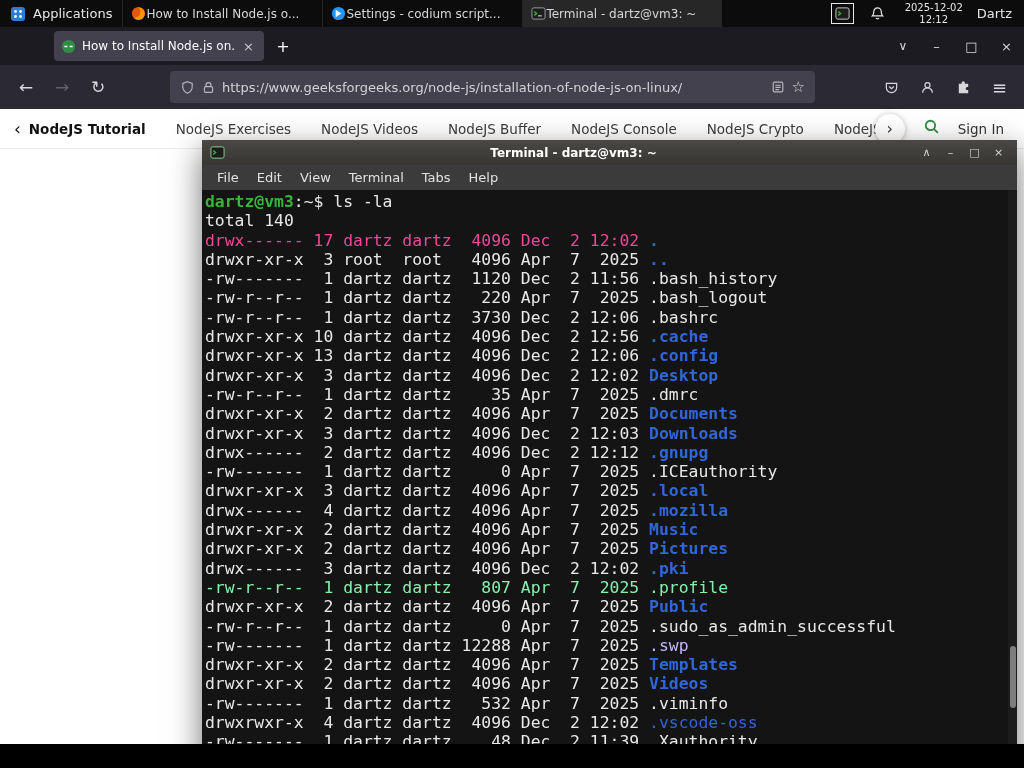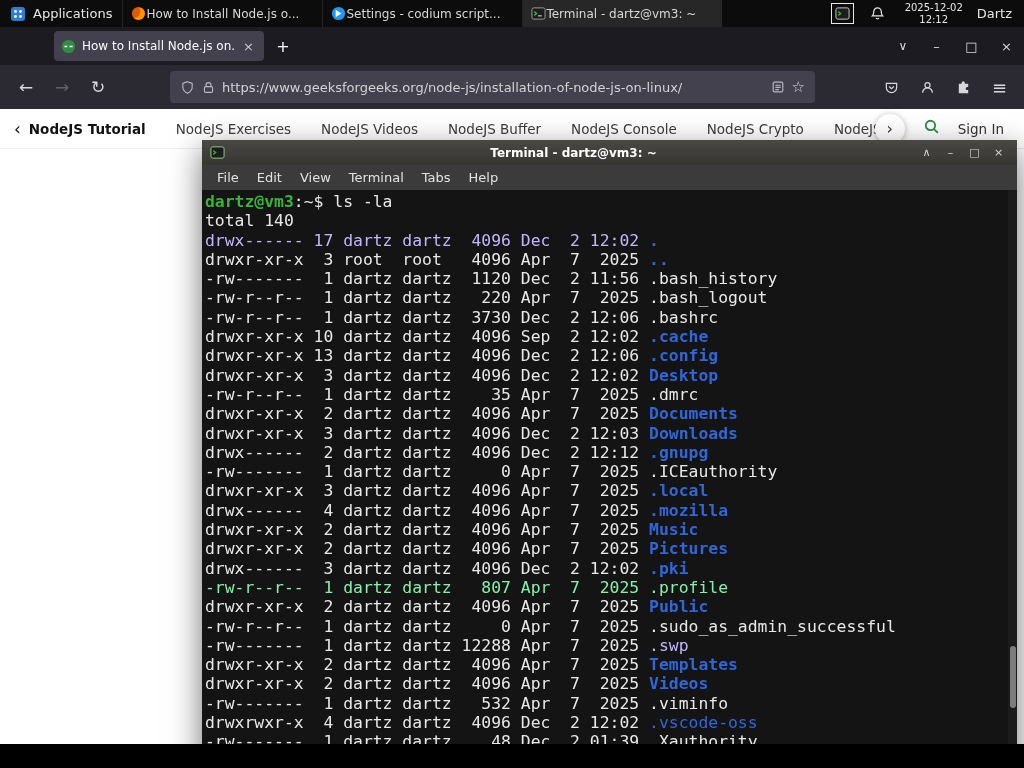--- a/index.html
+++ b/index.html
@@ -259,47 +259,47 @@
         <span class="t-menu-item">File</span>
         <span class="t-menu-item">Edit</span>
         <span class="t-menu-item">View</span>
         <span class="t-menu-item">Terminal</span>
         <span class="t-menu-item">Tabs</span>
         <span class="t-menu-item">Help</span>
       </div>
     <div class="term-body">
         <div class="t-line"><span style="color: rgb(56, 180, 56); font-weight: bold;">dartz@vm3</span><span style="color: rgb(232, 232, 232);">:~$ ls -la</span></div>
         <div class="t-line"><span style="color: rgb(232, 232, 232);">total 140</span></div>
-        <div class="t-line"><span style="color: #c4b5fd; text-align: center;">drwx------ 17 dartz dartz  4096 Dec  2 12:02 </span><span style="color: rgb(49, 102, 216); font-weight: bold;">.</span></div>
+        <div class="t-line"><span style="color: #ec4899; text-align: center;">drwx------ 17 dartz dartz  4096 Dec  2 12:02 </span><span style="color: rgb(49, 102, 216); font-weight: bold;">.</span></div>
         <div class="t-line"><span style="color: rgb(232, 232, 232);">drwxr-xr-x  3 root  root   4096 Apr  7  2025 </span><span style="color: rgb(49, 102, 216); font-weight: bold;">..</span></div>
         <div class="t-line"><span style="color: rgb(232, 232, 232);">-rw-------  1 dartz dartz  1120 Dec  2 11:56 .bash_history</span></div>
         <div class="t-line"><span style="color: rgb(232, 232, 232);">-rw-r--r--  1 dartz dartz   220 Apr  7  2025 .bash_logout</span></div>
         <div class="t-line"><span style="color: rgb(232, 232, 232);">-rw-r--r--  1 dartz dartz  3730 Dec  2 12:06 .bashrc</span></div>
-        <div class="t-line"><span style="color: rgb(232, 232, 232);">drwxr-xr-x 10 dartz dartz  4096 Sep  2 12:02 </span><span style="color: rgb(49, 102, 216); font-weight: bold;">.cache</span></div>
+        <div class="t-line"><span style="color: rgb(232, 232, 232);">drwxr-xr-x 10 dartz dartz  4096 Dec  2 12:56 </span><span style="color: rgb(49, 102, 216); font-weight: bold;">.cache</span></div>
         <div class="t-line"><span style="color: rgb(232, 232, 232);">drwxr-xr-x 13 dartz dartz  4096 Dec  2 12:06 </span><span style="color: rgb(49, 102, 216); font-weight: bold;">.config</span></div>
         <div class="t-line"><span style="color: rgb(232, 232, 232);">drwxr-xr-x  3 dartz dartz  4096 Dec  2 12:02 </span><span style="color: rgb(49, 102, 216); font-weight: bold;">Desktop</span></div>
         <div class="t-line"><span style="color: rgb(232, 232, 232);">-rw-r--r--  1 dartz dartz    35 Apr  7  2025 .dmrc</span></div>
         <div class="t-line"><span style="color: rgb(232, 232, 232);">drwxr-xr-x  2 dartz dartz  4096 Apr  7  2025 </span><span style="color: rgb(49, 102, 216); font-weight: bold;">Documents</span></div>
         <div class="t-line"><span style="color: rgb(232, 232, 232);">drwxr-xr-x  3 dartz dartz  4096 Dec  2 12:03 </span><span style="color: rgb(49, 102, 216); font-weight: bold;">Downloads</span></div>
         <div class="t-line"><span style="color: rgb(232, 232, 232);">drwx------  2 dartz dartz  4096 Dec  2 12:12 </span><span style="color: rgb(49, 102, 216); font-weight: bold;">.gnupg</span></div>
         <div class="t-line"><span style="color: rgb(232, 232, 232);">-rw-------  1 dartz dartz     0 Apr  7  2025 .ICEauthority</span></div>
         <div class="t-line"><span style="color: rgb(232, 232, 232);">drwxr-xr-x  3 dartz dartz  4096 Apr  7  2025 </span><span style="color: rgb(49, 102, 216); font-weight: bold;">.local</span></div>
         <div class="t-line"><span style="color: rgb(232, 232, 232);">drwx------  4 dartz dartz  4096 Apr  7  2025 </span><span style="color: rgb(49, 102, 216); font-weight: bold;">.mozilla</span></div>
         <div class="t-line"><span style="color: rgb(232, 232, 232);">drwxr-xr-x  2 dartz dartz  4096 Apr  7  2025 </span><span style="color: rgb(49, 102, 216); font-weight: bold;">Music</span></div>
         <div class="t-line"><span style="color: rgb(232, 232, 232);">drwxr-xr-x  2 dartz dartz  4096 Apr  7  2025 </span><span style="color: rgb(49, 102, 216); font-weight: bold;">Pictures</span></div>
         <div class="t-line"><span style="color: rgb(232, 232, 232);">drwx------  3 dartz dartz  4096 Dec  2 12:02 </span><span style="color: rgb(49, 102, 216); font-weight: bold;">.pki</span></div>
         <div class="t-line"><span style="color: #86efac;">-rw-r--r--  1 dartz dartz   807 Apr  7  2025 .profile</span></div>
         <div class="t-line"><span style="color: rgb(232, 232, 232);">drwxr-xr-x  2 dartz dartz  4096 Apr  7  2025 </span><span style="color: rgb(49, 102, 216); font-weight: bold;">Public</span></div>
         <div class="t-line"><span style="color: rgb(232, 232, 232);">-rw-r--r--  1 dartz dartz     0 Apr  7  2025 .sudo_as_admin_successful</span></div>
         <div class="t-line"><span style="color: rgb(232, 232, 232);">-rw-------  1 dartz dartz 12288 Apr  7  2025 </span><span style="color: #c4b5fd;">.swp</span></div>
         <div class="t-line"><span style="color: rgb(232, 232, 232);">drwxr-xr-x  2 dartz dartz  4096 Apr  7  2025 </span><span style="color: rgb(49, 102, 216); font-weight: bold;">Templates</span></div>
         <div class="t-line"><span style="color: rgb(232, 232, 232);">drwxr-xr-x  2 dartz dartz  4096 Apr  7  2025 </span><span style="color: rgb(49, 102, 216); font-weight: bold;">Videos</span></div>
         <div class="t-line"><span style="color: rgb(232, 232, 232);">-rw-------  1 dartz dartz   532 Apr  7  2025 .viminfo</span></div>
         <div class="t-line"><span style="color: rgb(232, 232, 232);">drwxrwxr-x  4 dartz dartz  4096 Dec  2 12:02 </span><span style="color: rgb(49, 102, 216); font-weight: normal;">.vscode-oss</span></div>
-        <div class="t-line"><span style="color: rgb(232, 232, 232);">-rw-------  1 dartz dartz    48 Dec  2 01:39 .Xauthority</span></div>
+        <div class="t-line"><span style="color: rgb(232, 232, 232);">-rw-------  1 dartz dartz    48 Dec  2 11:39 .Xauthority</span></div>
         <div class="t-line"><span style="color: rgb(232, 232, 232);">-rw-rw-r--  1 dartz dartz  9529 Dec  2 10:43 .xscreensaver</span></div>
       </div>
     <div class="term-scrollbar" style="position:absolute; top:50px; right:0; bottom:0; width:9px;">
       <div class="term-thumb" style="top:456px;"></div>
     </div>
   </div>
 
 </div>
 
 </body></html>

